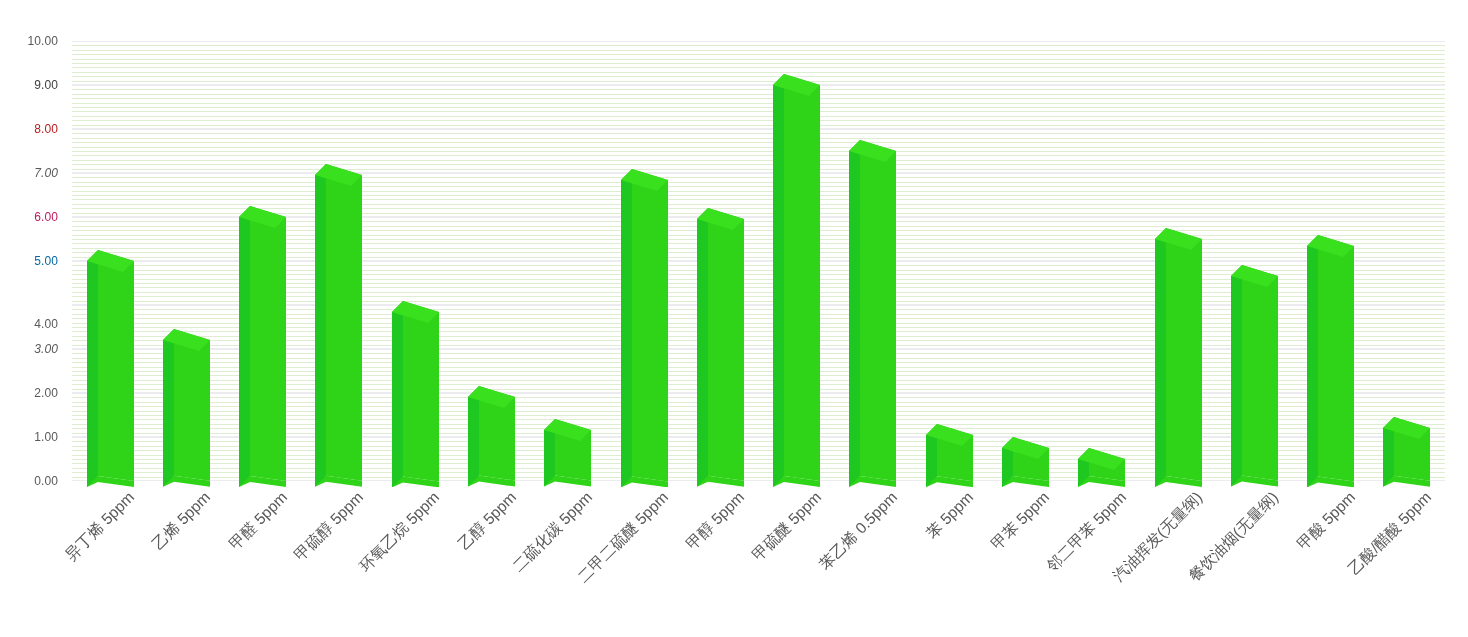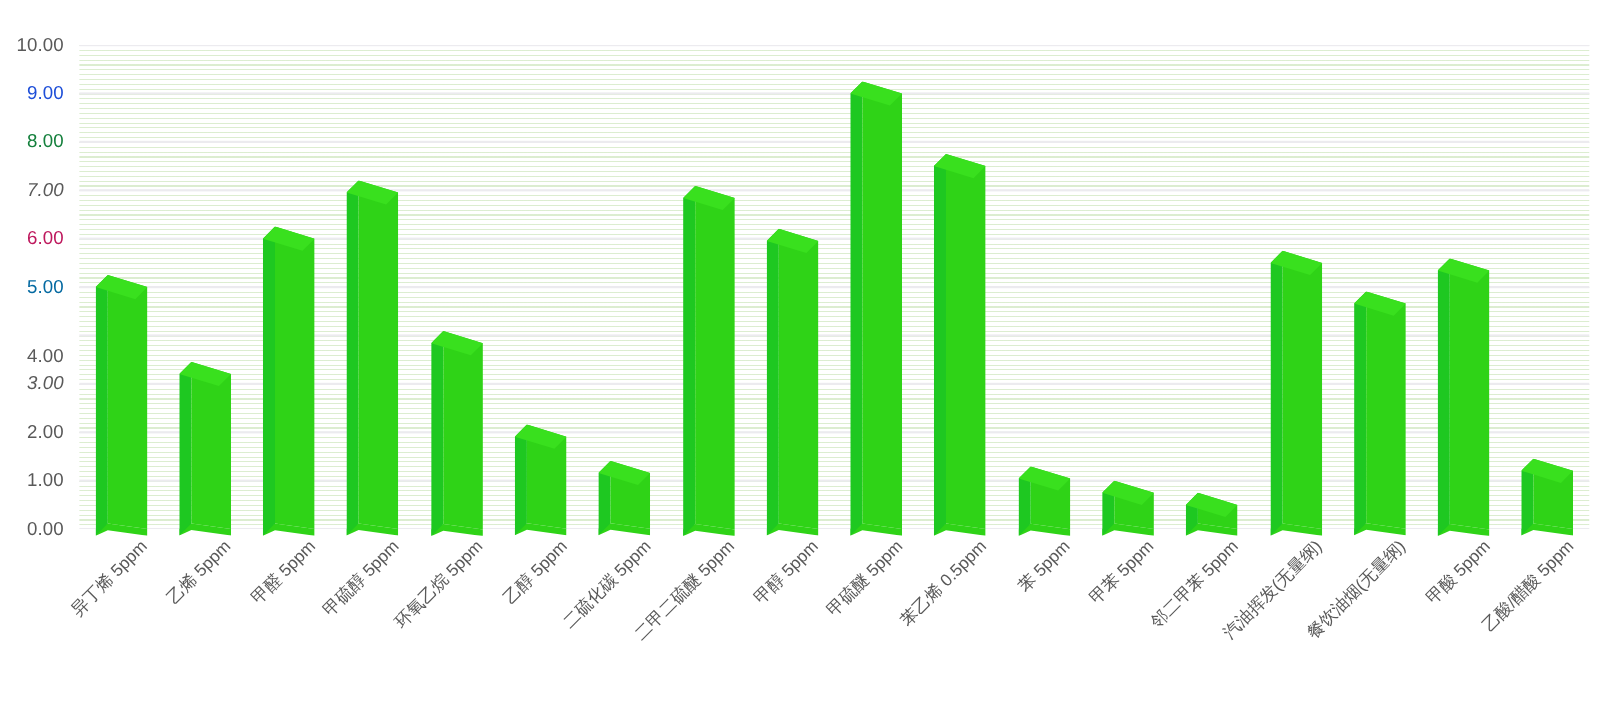--- a/index.html
+++ b/index.html
@@ -60,21 +60,21 @@
     position: absolute;
     left: 0;
     top: 0;
     width: 72px;
     height: 637px;
   }
   .y-tick {
     position: absolute;
     right: 14px;
     transform: translateY(-50%);
-    font-size: 17px;
+    font-size: 12px;
     color: #595959;
     white-space: nowrap;
     letter-spacing: 0.1px;
   }
 
   
   #bars-layer {
     position: absolute;
     left: 72px;
     top: 41px;
@@ -123,22 +123,22 @@
         <div class="gridline-major" style="top: 263px; background: rgb(236, 235, 239);"></div>
         <div class="gridline-major" style="top: 307px; background: rgb(236, 235, 239);"></div>
         <div class="gridline-major" style="top: 351px; background: rgb(236, 235, 239);"></div>
         <div class="gridline-major" style="top: 395px; background: rgb(236, 235, 239);"></div>
         <div class="gridline-major" style="top: 439px; background: rgb(236, 235, 239);"></div>
       </div>
   </div>
 
   <div id="y-axis">
       <div class="y-tick" style="top: 41px; color: rgb(89, 89, 89);">10.00</div>
-      <div class="y-tick" style="top: 85px; color: #1d4ed8;">9.00</div>
-      <div class="y-tick" style="top: 129px; color: #15803d;">8.00</div>
+      <div class="y-tick" style="top: 85px; color: #404040;">9.00</div>
+      <div class="y-tick" style="top: 129px; color: #b91c1c;">8.00</div>
       <div class="y-tick" style="top: 173px; color: rgb(89, 89, 89); font-style: italic;">7.00</div>
       <div class="y-tick" style="top: 217px; color: #be185d; text-align: center;">6.00</div>
       <div class="y-tick" style="top: 261px; color: #0369a1;">5.00</div>
       <div class="y-tick" style="top: 305px; color: rgb(89, 89, 89); margin-top: 19px;">4.00</div>
       <div class="y-tick" style="top: 349px; color: rgb(89, 89, 89); font-style: italic;">3.00</div>
       <div class="y-tick" style="top: 393px; color: rgb(89, 89, 89);">2.00</div>
       <div class="y-tick" style="top: 437px; color: rgb(89, 89, 89);">1.00</div>
       <div class="y-tick" style="top: 481px; color: rgb(89, 89, 89);">0.00</div>
     </div>
 

